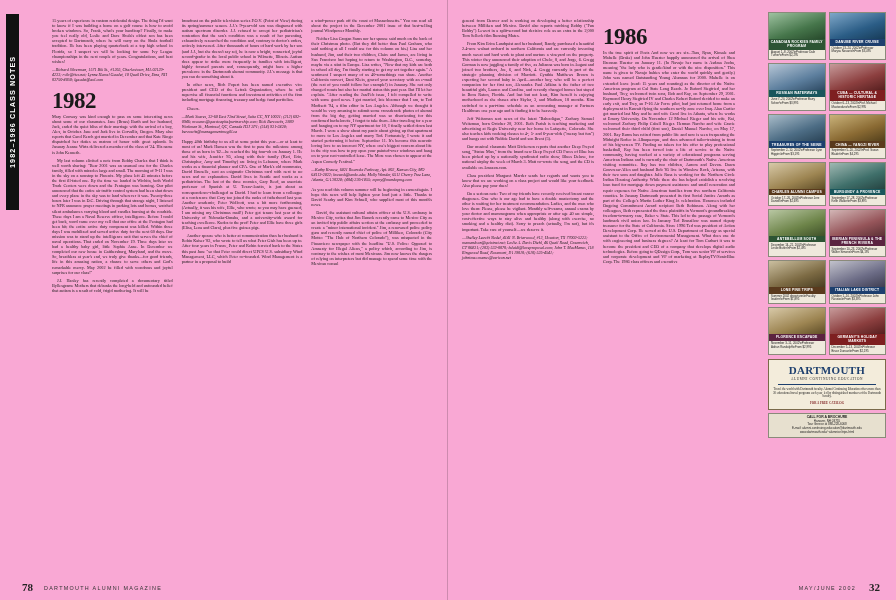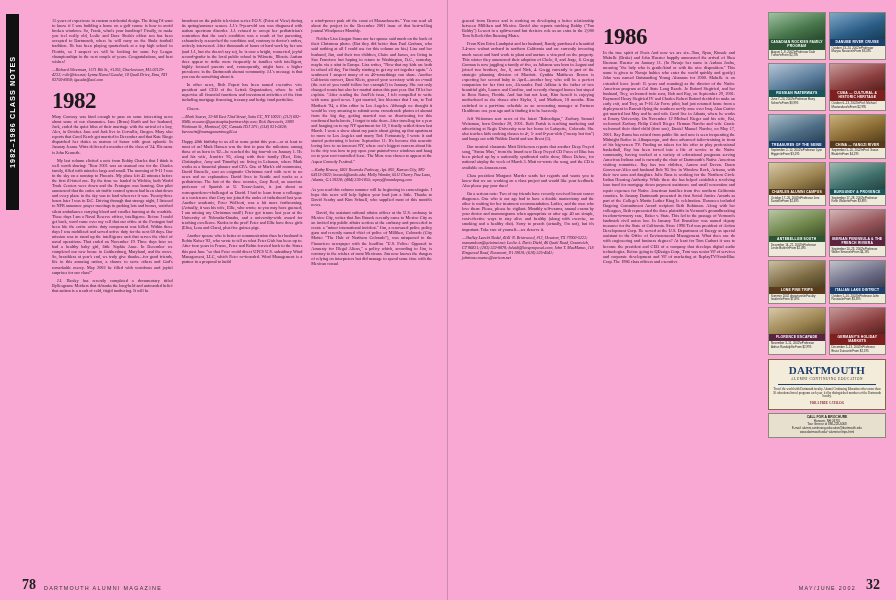--- a/index.html
+++ b/index.html
@@ -40,21 +40,21 @@
     letter-spacing:-.5px;
   }
   .yr.big{font-size:23px;line-height:23px;}
   b{font-weight:bold;}
   .sig{font-size:4.1px;line-height:5px;margin:2px 0 5px 0;font-style:italic;text-align:left;}
 
   
   .footer{position:absolute;bottom:9px;font-family:"Liberation Sans",sans-serif;
     font-size:5.4px;letter-spacing:1.3px;color:#333;}
   .folio{position:absolute;bottom:7px;font-family:"Liberation Serif",serif;
-    font-size:14px;font-weight:bold;color:#222;}
+    font-size:11px;font-weight:bold;color:#222;}
   .folio-l{left:22px;bottom:7px;}
   .folio-r{right:16px;bottom:7px;}
 
   
   .rail{position:absolute;right:10px;top:12px;width:118px;height:560px;}
   .ad-grid{display:flex;flex-wrap:wrap;gap:3px;}
   .ad{
     width:57.5px;box-sizing:border-box;border:.6px solid #8a8a7a;
     background:#efe9dc;overflow:hidden;position:relative;
     font-family:"Liberation Sans",sans-serif;

